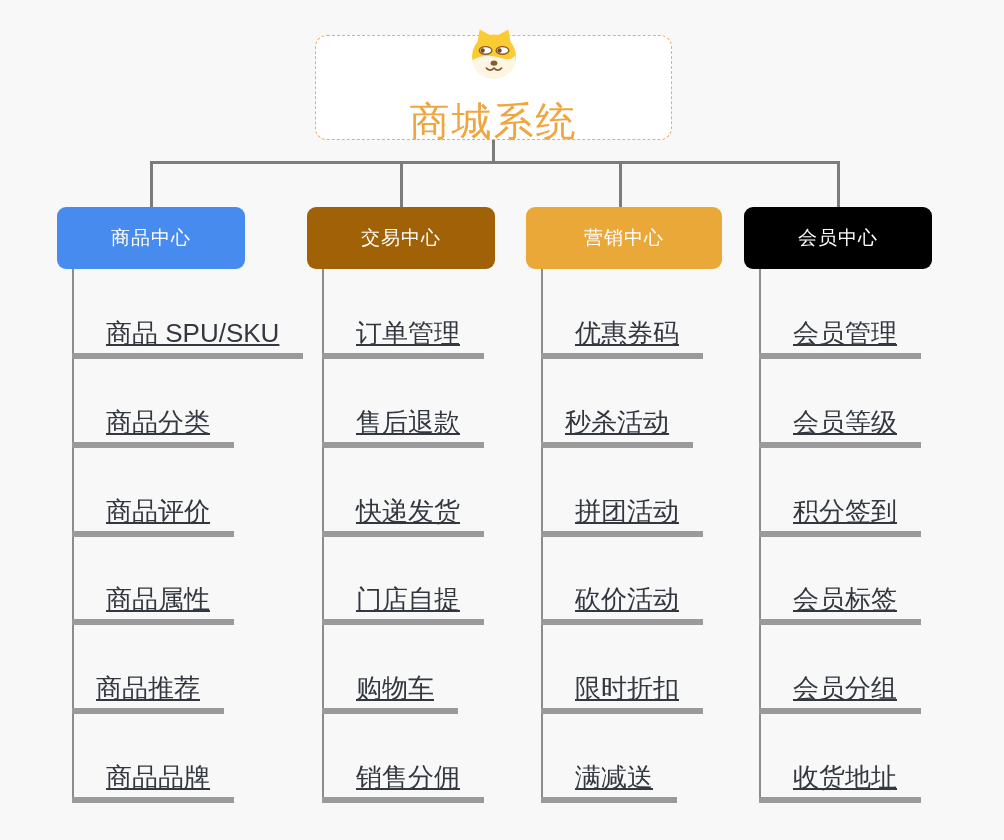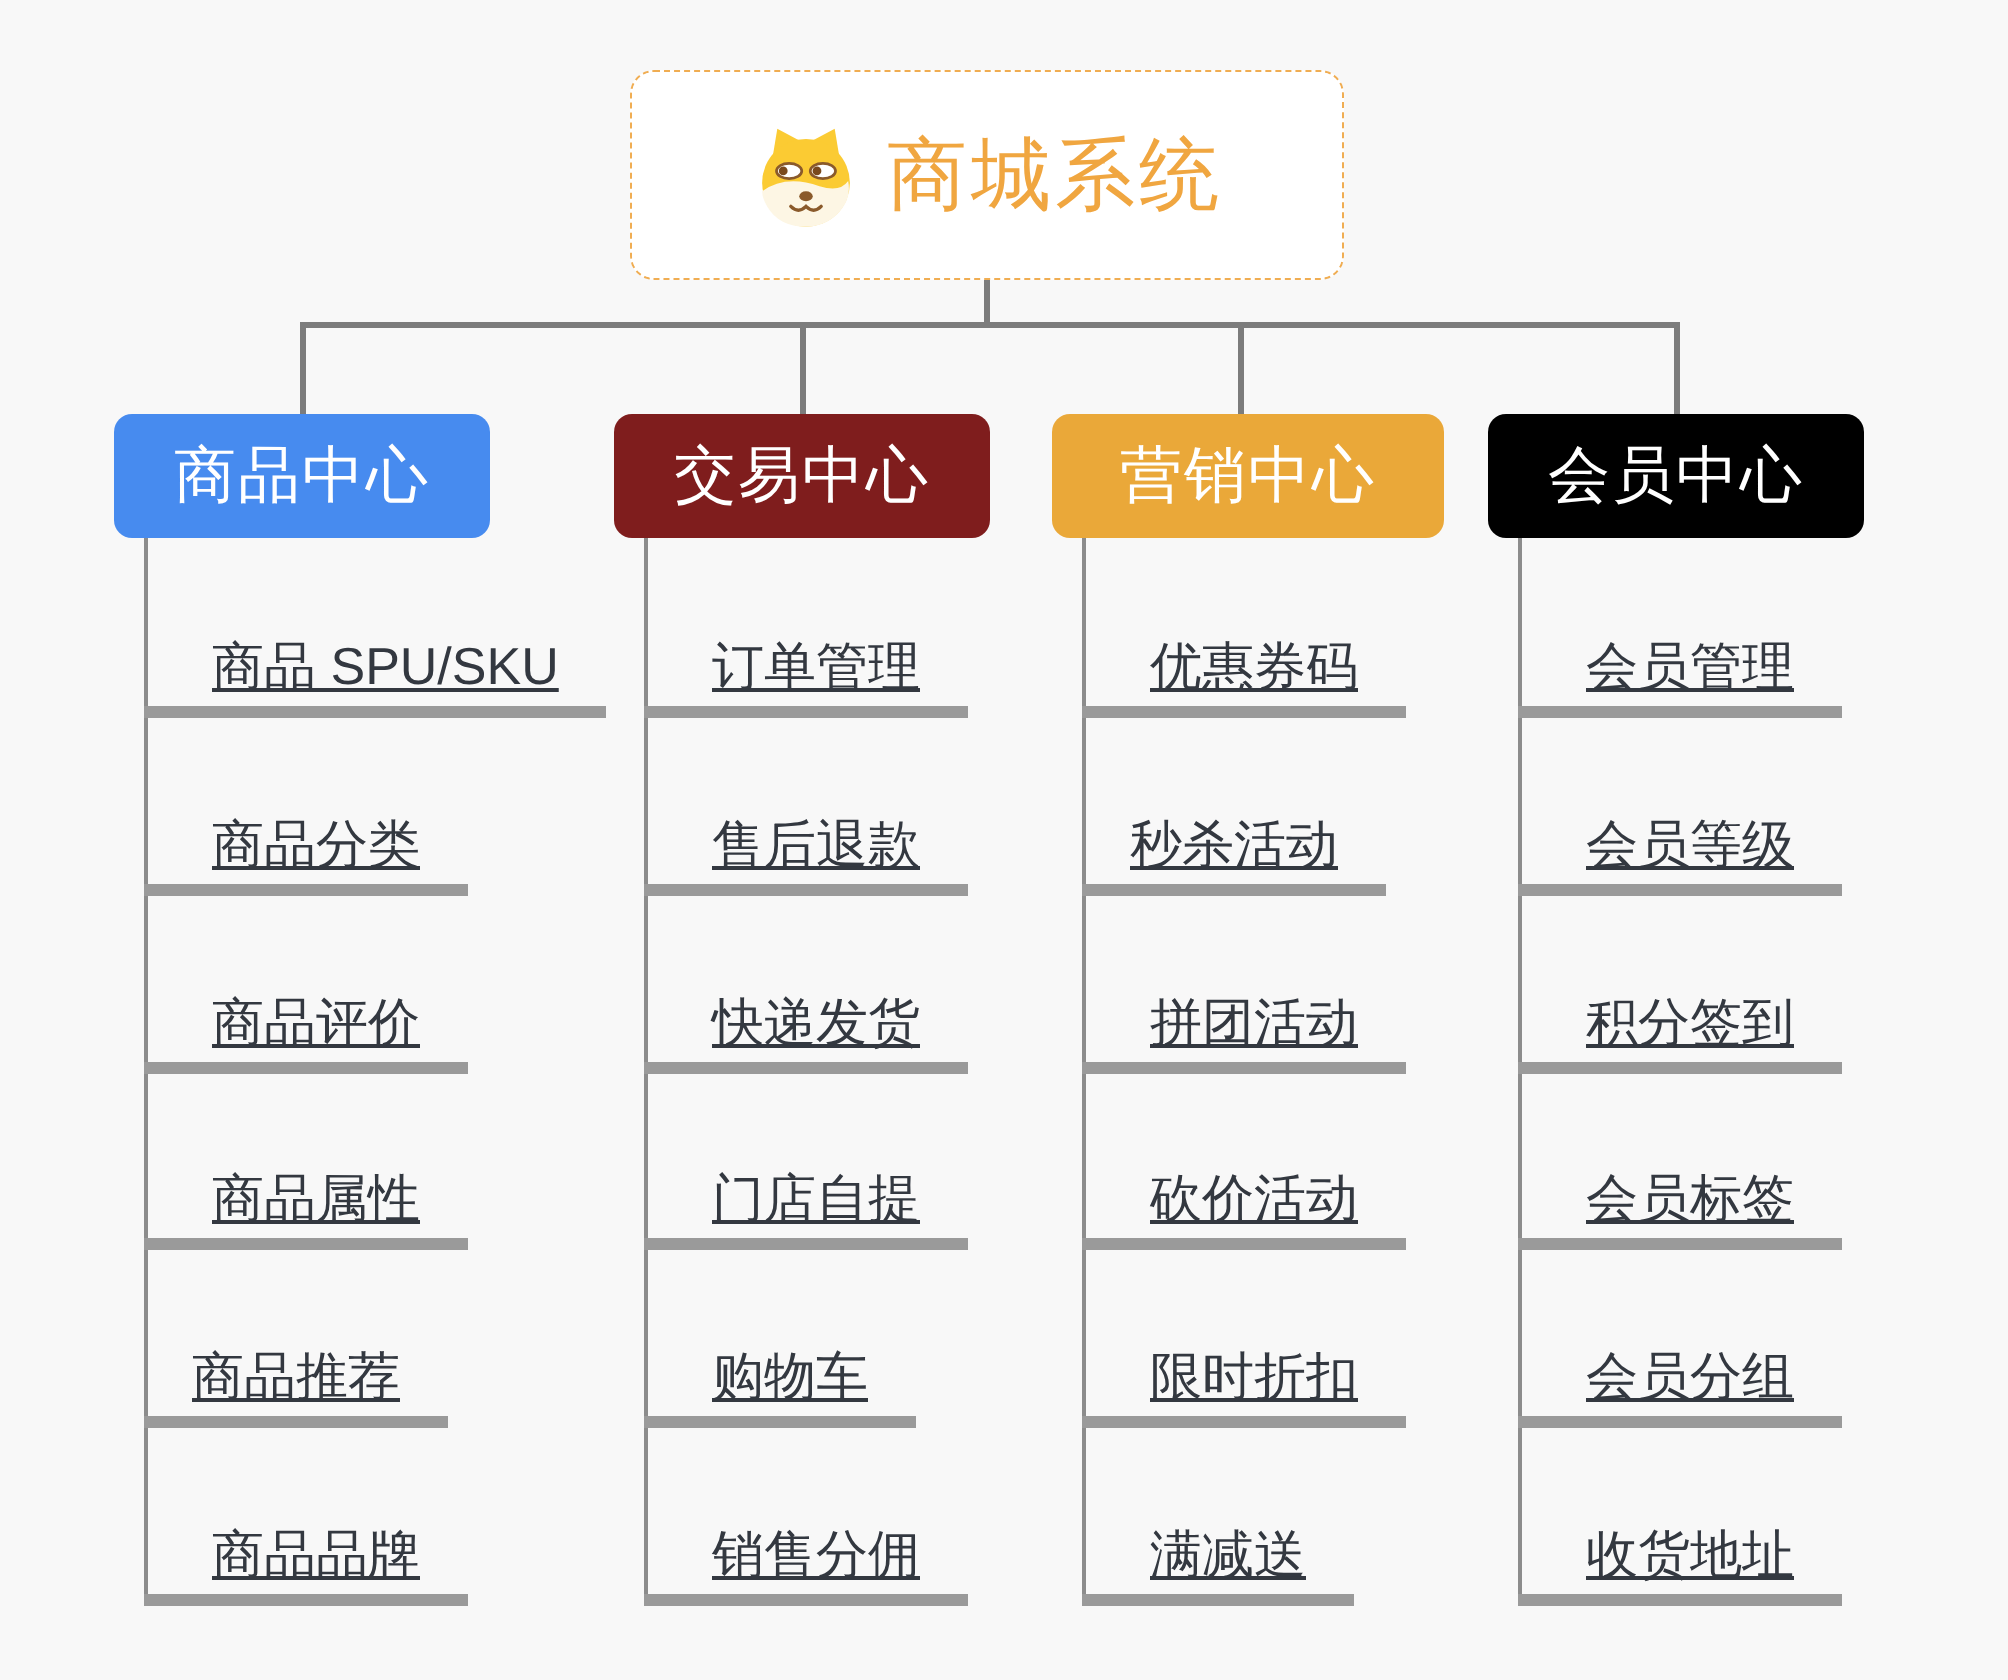--- a/index.html
+++ b/index.html
@@ -7,31 +7,32 @@
     width:1004px;height:840px;overflow:hidden;
     font-family:"Liberation Sans","DejaVu Sans",sans-serif;
   }
   #canvas{position:relative;width:1004px;height:840px;}
   .line{position:absolute;}
   .root-node{
     position:absolute;left:315px;top:35px;width:357px;height:105px;
     background:#ffffff;border:1px dashed #F0AD52;border-radius:12px;
     display:flex;align-items:center;justify-content:center;gap:14px;
     box-sizing:border-box;
+    flex-direction:column;
   }
   .root-title{
     font-size:40px;letter-spacing:2px;font-weight:400;white-space:nowrap;
   }
   .branch-box{
     position:absolute;border-radius:9px;
     display:flex;align-items:center;justify-content:center;
     box-sizing:border-box;
   }
   .branch-label{
-    color:#ffffff;font-size:31px;letter-spacing:1px;white-space:nowrap;
+    color:#ffffff;font-size:19px;letter-spacing:1px;white-space:nowrap;
   }
   .child{
     position:absolute;white-space:nowrap;
     font-size:26px;line-height:28px;
     padding:0 24px 6px 34px;
     border-bottom:6px solid #4c1d95;
     text-decoration:underline;
   }
   .root-icon{display:flex;align-items:center;}
 </style>
@@ -73,21 +74,21 @@
   <div id="columns">
       <div class="branch-box" style="left: 57px; top: 207px; width: 188px; height: 62px; background: rgb(71, 139, 239);">
         <span class="branch-label" style="color: rgb(255, 255, 255);">商品中心</span>
       </div>
       <div class="child" style="left: 72px; top: 319px; border-bottom-color: rgb(154, 154, 154); color: rgb(51, 56, 64);">商品 SPU/SKU</div>
       <div class="child" style="left: 72px; top: 408px; border-bottom-color: rgb(154, 154, 154); color: rgb(51, 56, 64);">商品分类</div>
       <div class="child" style="left: 72px; top: 497px; border-bottom-color: rgb(154, 154, 154); color: rgb(51, 56, 64);">商品评价</div>
       <div class="child" style="left: 72px; top: 585px; border-bottom-color: rgb(154, 154, 154); color: rgb(51, 56, 64);">商品属性</div>
       <div class="child" style="left: 72px; top: 674px; border-bottom-color: rgb(154, 154, 154); color: rgb(51, 56, 64); padding-left: 24px;">商品推荐</div>
       <div class="child" style="left: 72px; top: 763px; border-bottom-color: rgb(154, 154, 154); color: rgb(51, 56, 64);">商品品牌</div>
-      <div class="branch-box" style="left: 307px; top: 207px; width: 188px; height: 62px; background: #7f1d1d;">
+      <div class="branch-box" style="left: 307px; top: 207px; width: 188px; height: 62px; background: #a16207;">
         <span class="branch-label" style="color: rgb(255, 255, 255);">交易中心</span>
       </div>
       <div class="child" style="left: 322px; top: 319px; border-bottom-color: rgb(154, 154, 154); color: rgb(51, 56, 64);">订单管理</div>
       <div class="child" style="left: 322px; top: 408px; border-bottom-color: rgb(154, 154, 154); color: rgb(51, 56, 64);">售后退款</div>
       <div class="child" style="left: 322px; top: 497px; border-bottom-color: rgb(154, 154, 154); color: rgb(51, 56, 64);">快递发货</div>
       <div class="child" style="left: 322px; top: 585px; border-bottom-color: rgb(154, 154, 154); color: rgb(51, 56, 64);">门店自提</div>
       <div class="child" style="left: 322px; top: 674px; border-bottom-color: rgb(154, 154, 154); color: rgb(51, 56, 64);">购物车</div>
       <div class="child" style="left: 322px; top: 763px; border-bottom-color: rgb(154, 154, 154); color: rgb(51, 56, 64);">销售分佣</div>
       <div class="branch-box" style="left: 526px; top: 207px; width: 196px; height: 62px; background: rgb(234, 168, 57);">
         <span class="branch-label" style="color: rgb(255, 255, 255);">营销中心</span>

